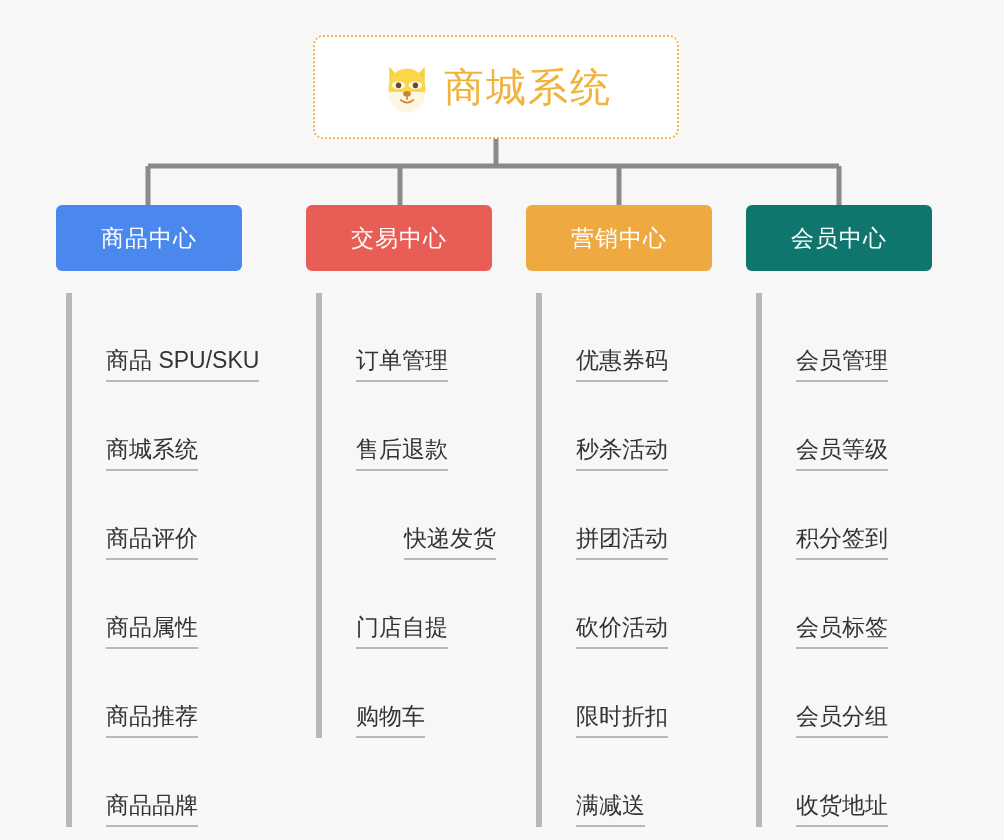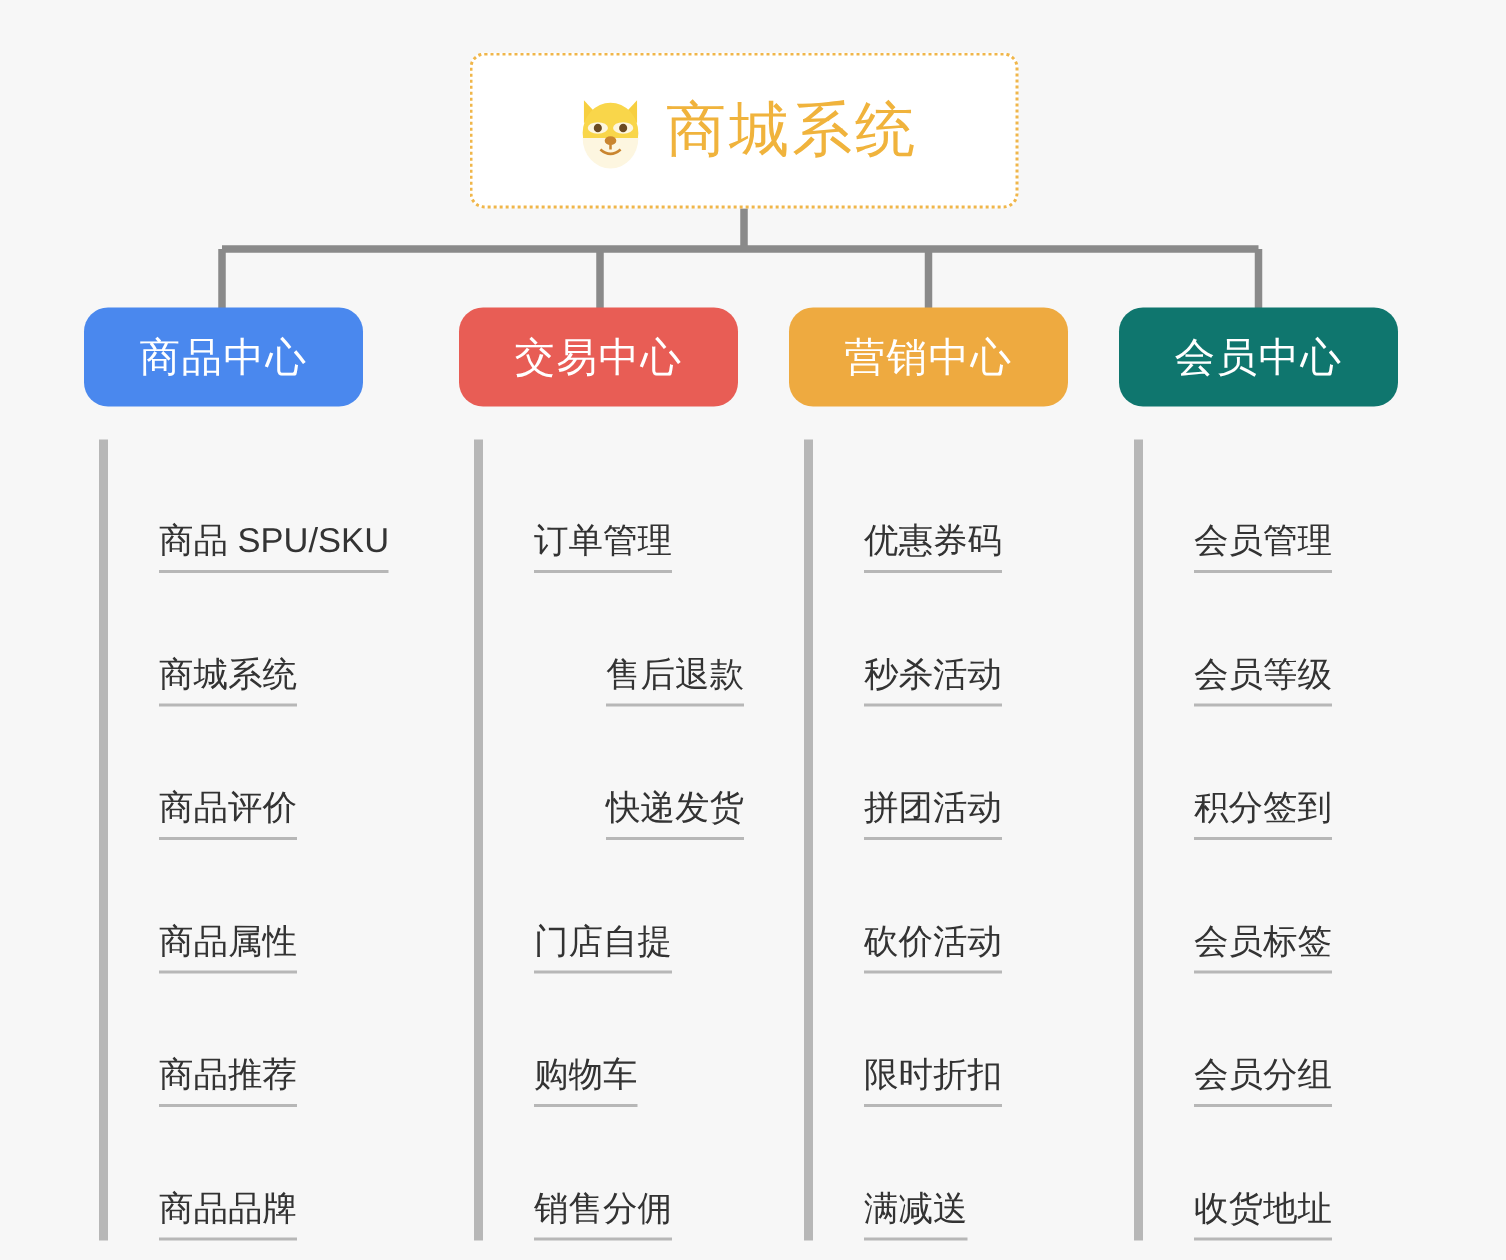--- a/index.html
+++ b/index.html
@@ -63,26 +63,26 @@
     top: 205px;
     width: 186px;
   }
   .branch.b0 { left: 56px;  }
   .branch.b1 { left: 306px; }
   .branch.b2 { left: 526px; }
   .branch.b3 { left: 746px; }
 
   .branch-header {
     height: 66px;
-    border-radius: 16px;
+    border-radius: 6px;
     display: flex;
     align-items: center;
     justify-content: center;
     color: #ffffff;
-    font-size: 27px;
+    font-size: 23px;
     letter-spacing: 1px;
     line-height: 1;
     user-select: none;
   }
 
   .leaf-list {
     position: relative;
     margin-top: 22px;
     margin-left: 10px;
     padding-left: 2px;
@@ -167,33 +167,30 @@
     </ul>
   </div>
 
   <div class="branch b1">
     <div class="branch-header" style="background: rgb(232, 93, 85);">交易中心</div>
     <ul class="leaf-list" style="border-left-color: rgb(183, 183, 183);">
       <li class="leaf-item">
           <span class="leaf-label" style="border-bottom-color: rgb(183, 183, 183);">订单管理</span>
         </li>
       <li class="leaf-item">
-          <span class="leaf-label" style="border-bottom-color: rgb(183, 183, 183); margin-left: 48px;">售后退款</span>
+          <span class="leaf-label" style="border-bottom-color: rgb(183, 183, 183);">售后退款</span>
         </li>
       <li class="leaf-item">
           <span class="leaf-label" style="border-bottom-color: rgb(183, 183, 183); margin-left: 48px;">快递发货</span>
         </li>
       <li class="leaf-item">
           <span class="leaf-label" style="border-bottom-color: rgb(183, 183, 183);">门店自提</span>
         </li>
       <li class="leaf-item">
           <span class="leaf-label" style="border-bottom-color: rgb(183, 183, 183);">购物车</span>
-        </li>
-      <li class="leaf-item">
-          <span class="leaf-label" style="border-bottom-color: rgb(183, 183, 183);">销售分佣</span>
         </li>
     </ul>
   </div>
 
   <div class="branch b2">
     <div class="branch-header" style="background: rgb(238, 170, 64);">营销中心</div>
     <ul class="leaf-list" style="border-left-color: rgb(183, 183, 183);">
       <li class="leaf-item">
           <span class="leaf-label" style="border-bottom-color: rgb(183, 183, 183);">优惠券码</span>
         </li>

